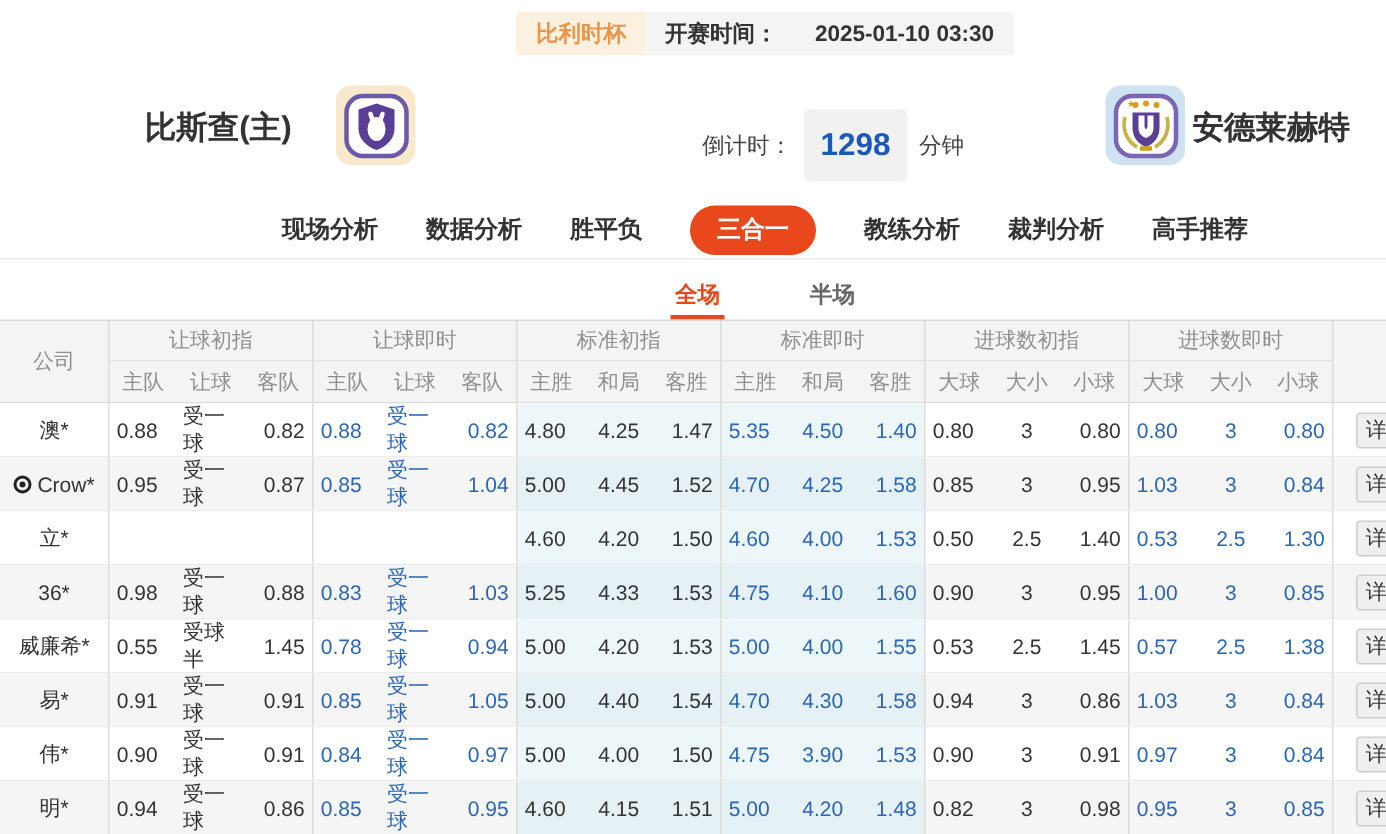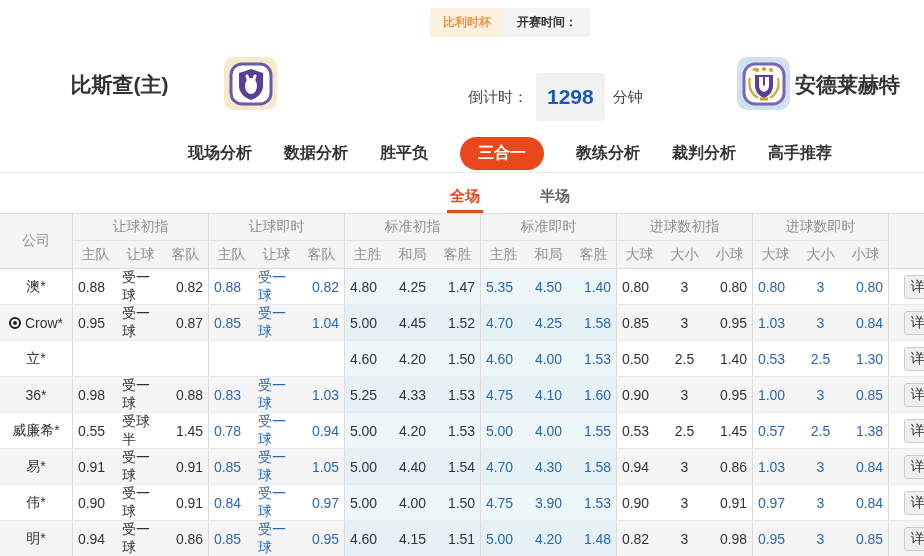--- a/index.html
+++ b/index.html
@@ -8,27 +8,27 @@
     --ink:#333333; --league-orange:#e8964a; --league-bg:#fbf1de; --chip-bg:#f4f4f2;
     --count-blue:#1b58b8; --count-bg:#f1f1f1;
   }
   *{margin:0;padding:0;box-sizing:border-box;}
   body{font-family:"Liberation Sans","DejaVu Sans",sans-serif;background:#fff;color:var(--ink);}
   .viewport{position:relative;width:924px;height:556px;overflow:hidden;background:#fff;}
   .content{position:relative;width:1020px;height:556px;}
 
   
   .topbar{position:absolute;top:8px;left:0;right:0;display:flex;justify-content:center;}
-  .chip{font-size:12px;font-weight:bold;padding:5px 13px;line-height:19px;}
+  .chip{font-size:15px;font-weight:bold;padding:5px 13px;line-height:19px;}
   .chip.league{background:var(--league-bg);color:var(--league-orange);border-radius:3px 0 0 3px;}
   .chip.sched{background:var(--chip-bg);color:var(--ink);border-radius:0 3px 3px 0;display:flex;gap:25px;}
 
   
   .team-name{position:absolute;top:71px;font-size:21px;font-weight:bold;color:var(--ink);text-align:center;white-space:nowrap;}
-  .home-name{left:37px;width:165px;}
+  .home-name{left:63px;width:165px;}
   .away-name{left:795px;width:175px;text-align:left;}
   .badge{position:absolute;top:57px;width:53px;height:53px;border-radius:10px;display:flex;align-items:center;justify-content:center;}
   .badge.home{left:224px;background:#f8e9cd;}
   .badge.away{left:737px;background:#cfe2f1;}
   .countdown{position:absolute;top:73px;left:468px;display:flex;align-items:center;gap:8px;}
   .countdown .lbl,.countdown .unit{font-size:15px;color:#444;}
   .countdown .val{background:var(--count-bg);border-radius:4px;padding:12px 11px;font-size:21px;font-weight:bold;color:var(--count-blue);}
 
   
   .nav{position:absolute;top:137px;left:0;right:0;display:flex;justify-content:center;align-items:center;gap:32px;}
@@ -68,20 +68,21 @@
 </head>
 <body>
 
 <div class="viewport">
   <div class="content">
 
     <div class="topbar">
       <span class="chip league">比利时杯</span>
       <span class="chip sched">
         <span>开赛时间：</span>
+        <span>2025-01-10 03:30</span>
       </span>
     </div>
 
     <div class="team-name home-name">比斯查(主)</div>
     <div class="badge home">
       <svg width="44" height="44" viewBox="0 0 44 44">
         <rect x="2" y="2" width="40" height="40" rx="11" fill="#fff" stroke="#6a5aa8" stroke-width="3"></rect>
         <path d="M22 7 L34 11 V24 C34 31 28 36 22 38 C16 36 10 31 10 24 V11 Z" fill="#5b3f96"></path>
         <ellipse cx="22" cy="24" rx="6" ry="8" fill="#fff"></ellipse>
         <path d="M18 14 l2 6 M26 14 l-2 6" stroke="#fff" stroke-width="3" stroke-linecap="round"></path>

